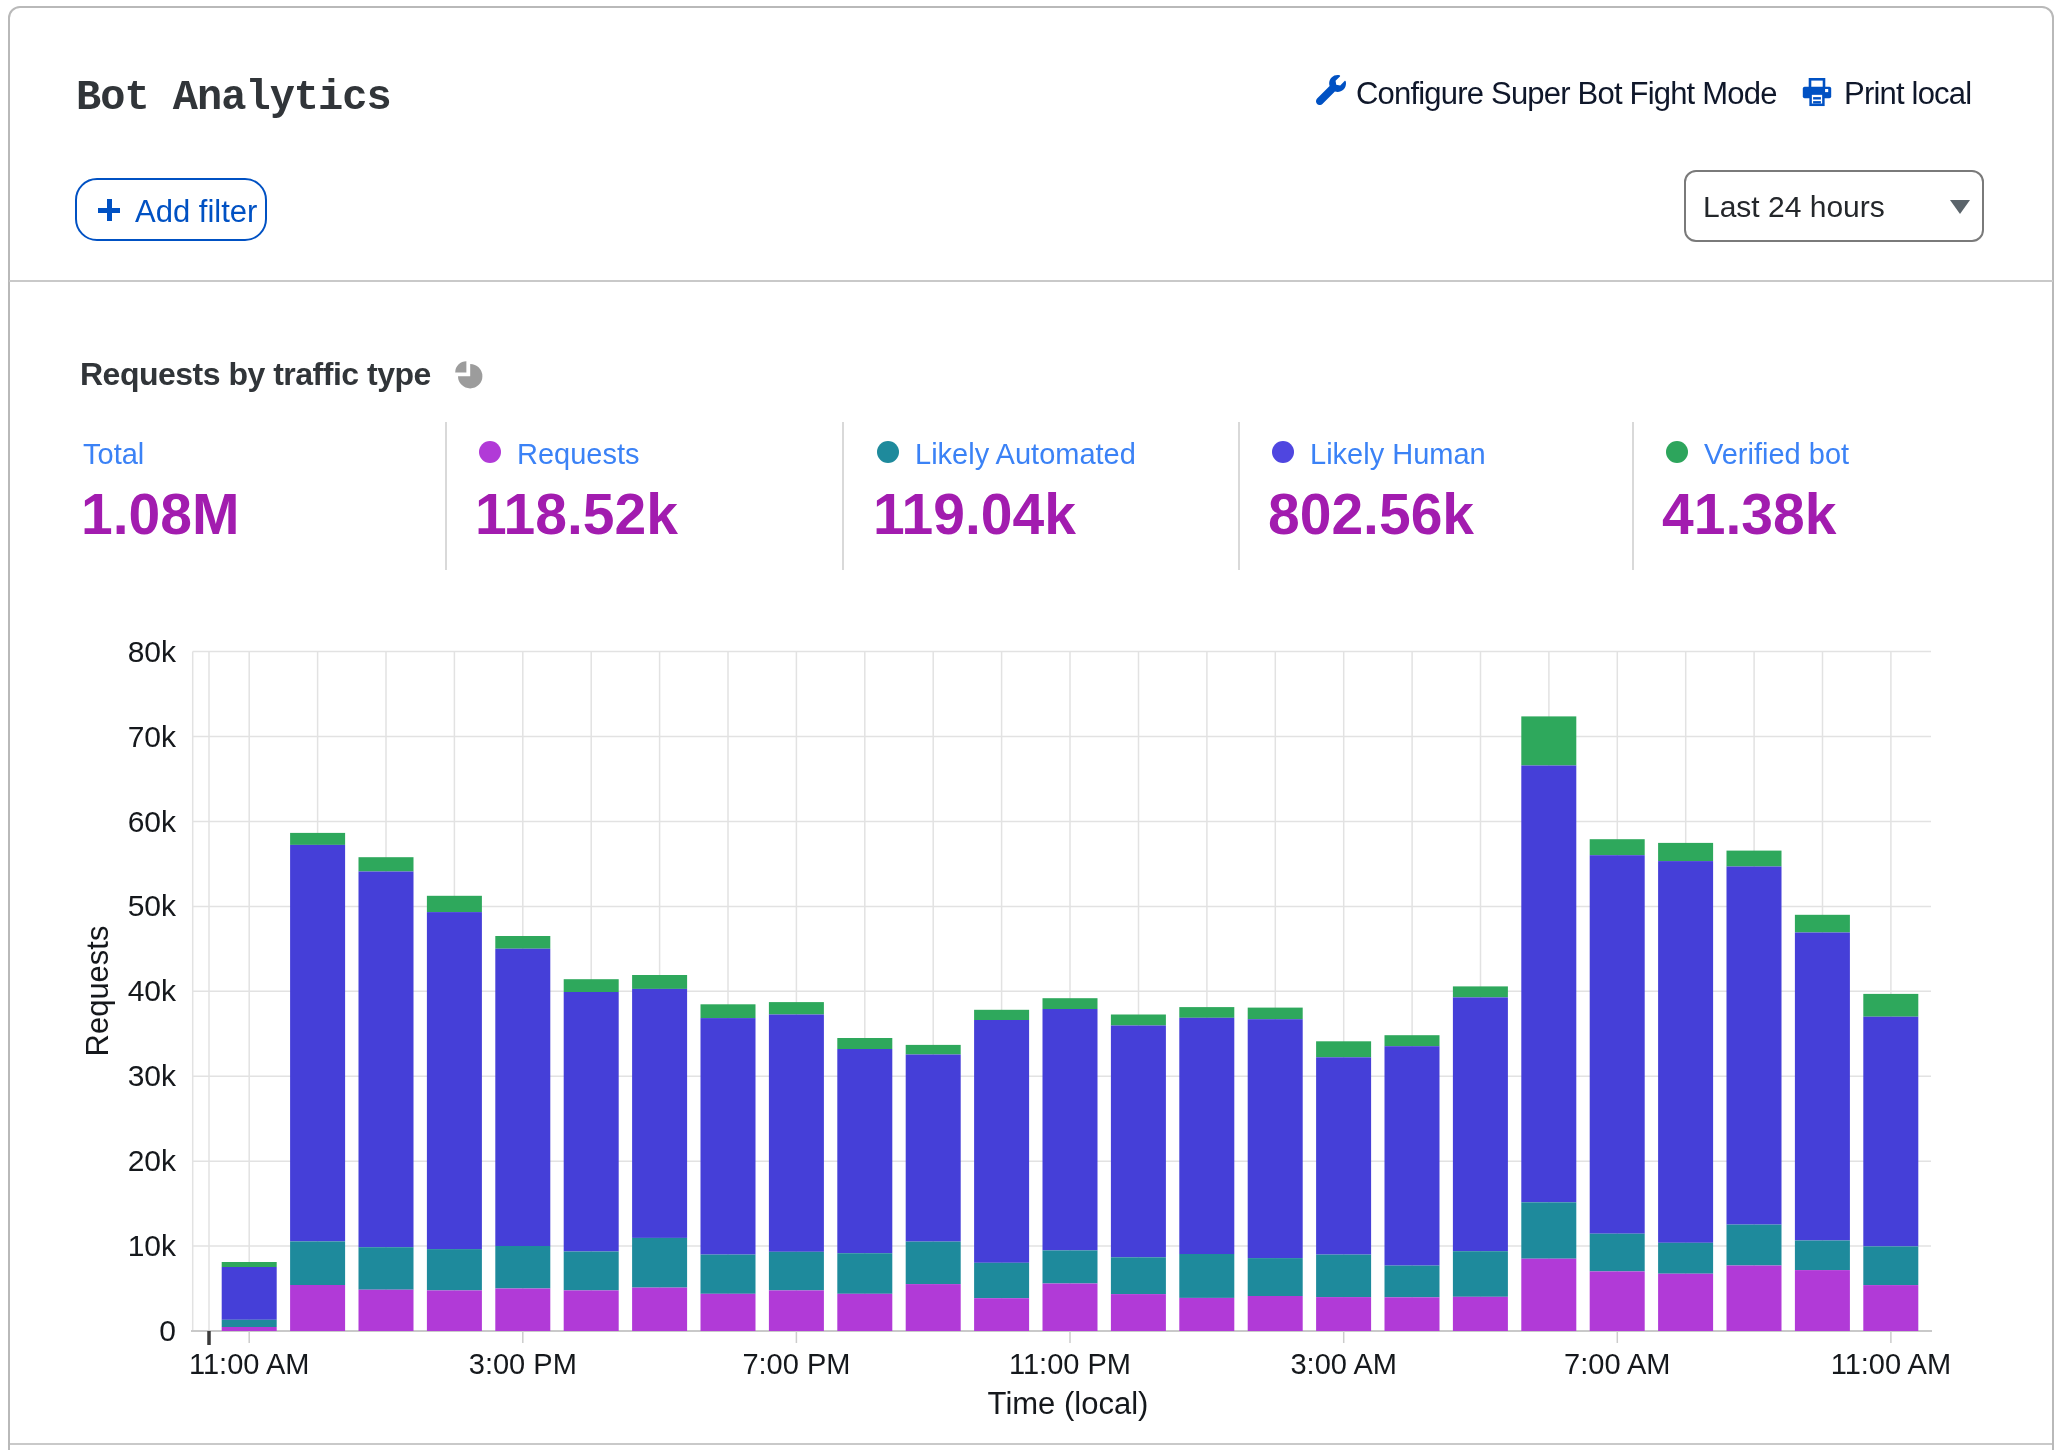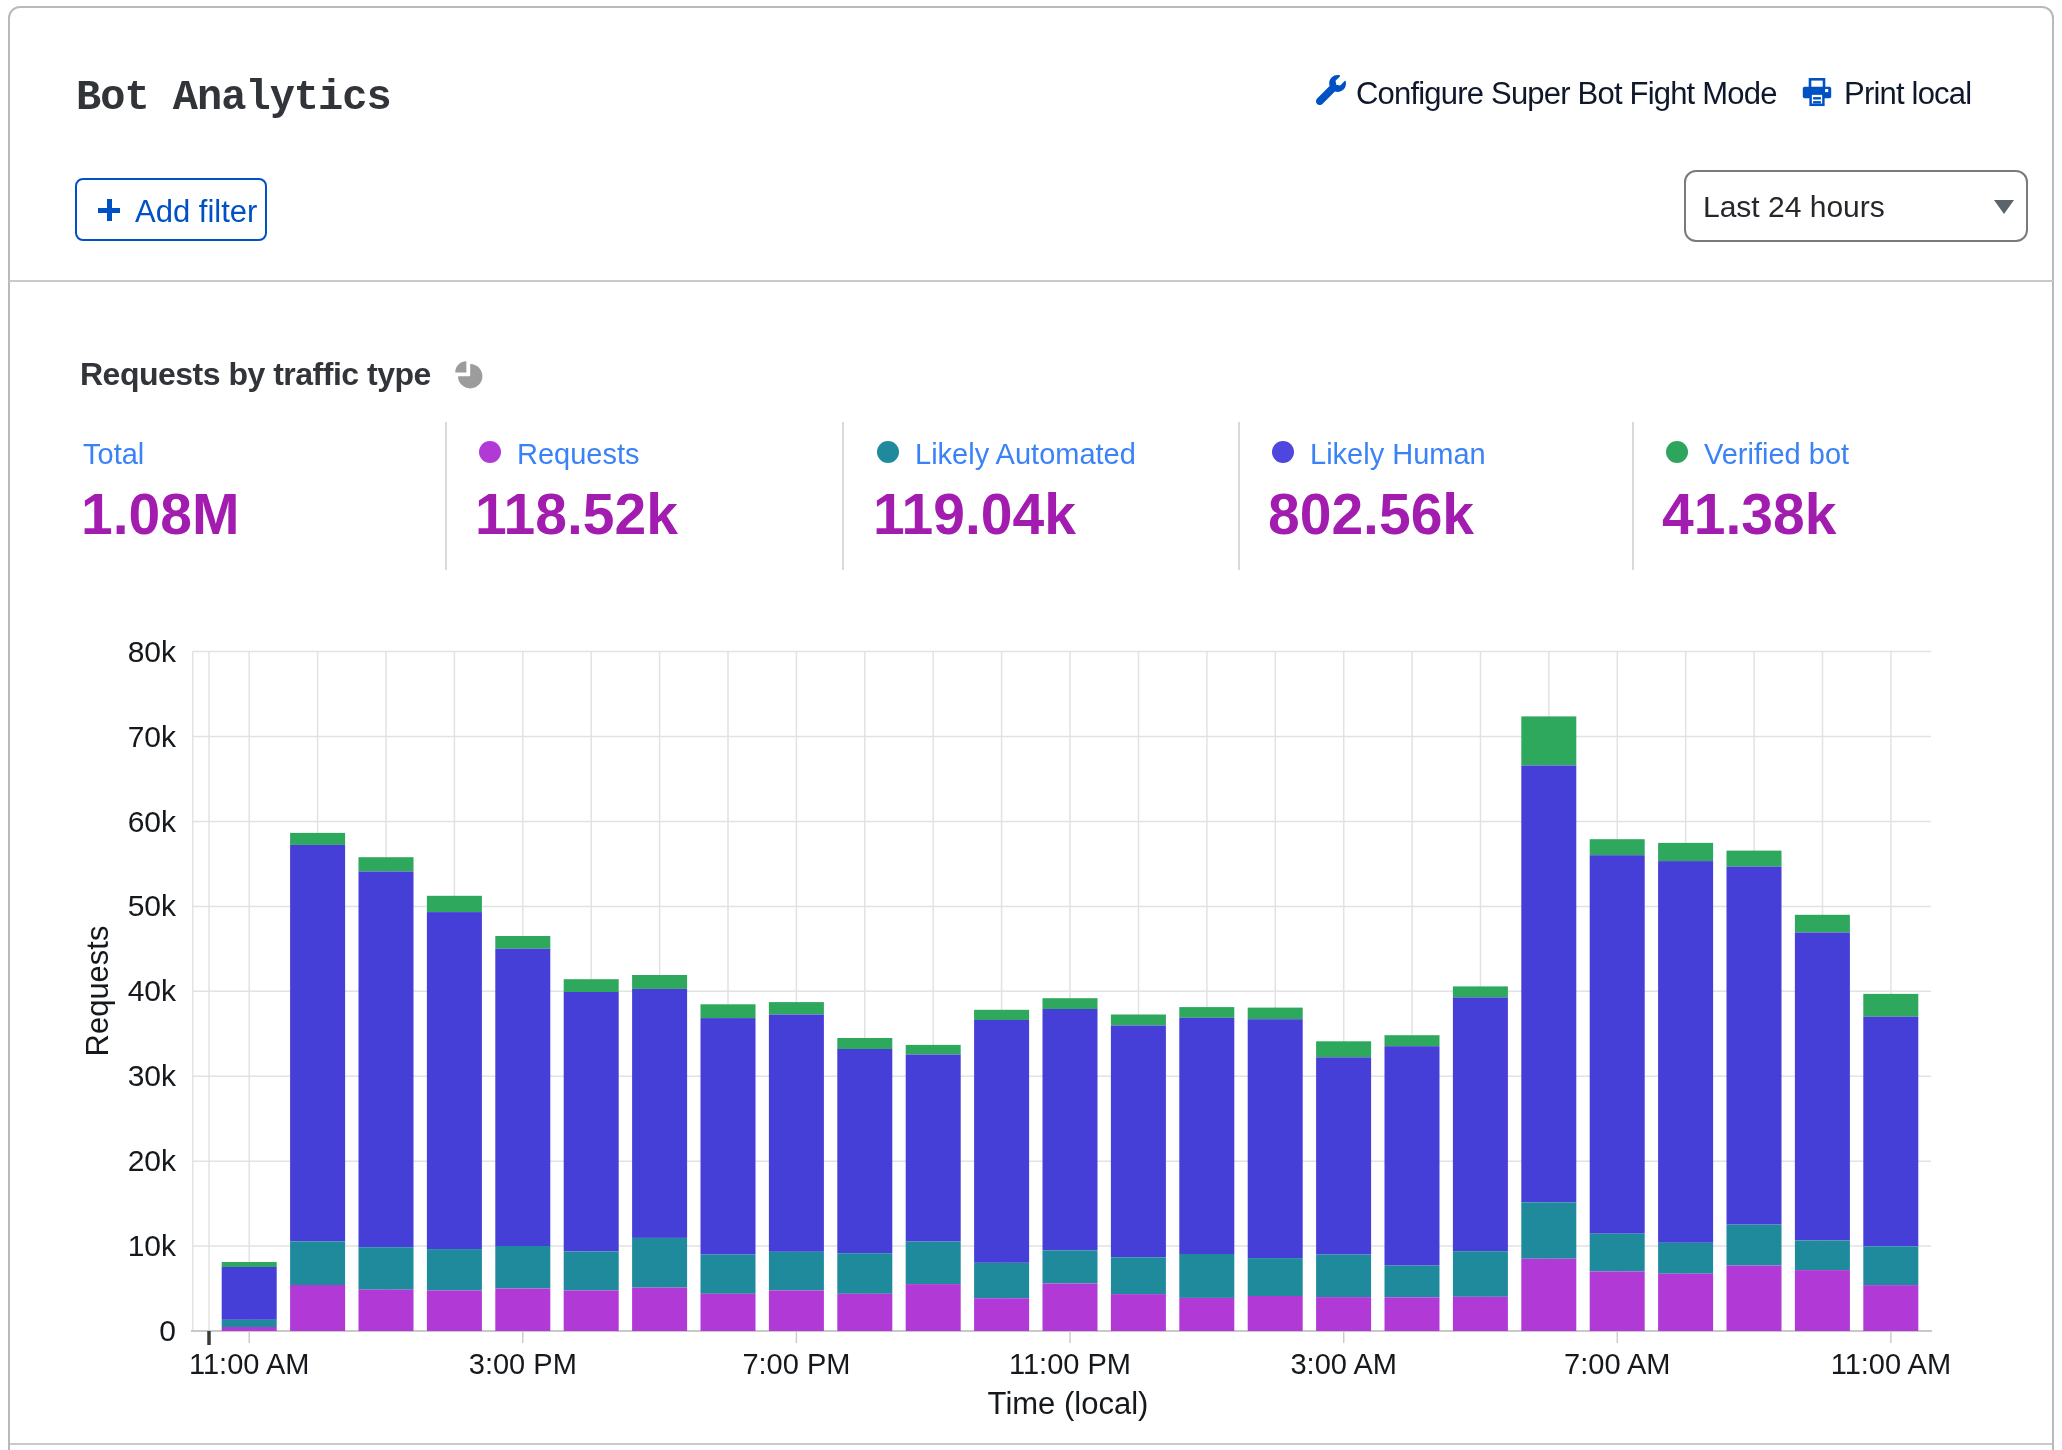--- a/index.html
+++ b/index.html
@@ -1,26 +1,26 @@
 <!DOCTYPE html>
 <html><head><meta charset="utf-8">
 <style>
 * { margin:0; padding:0; box-sizing:border-box; }
 html,body { width:2062px; height:1450px; background:#fff; font-family:"Liberation Sans", sans-serif; overflow:hidden; position:relative; }
 #card { position:absolute; left:8px; top:6px; width:2046px; height:1600px; border:2px solid #b9b9b9; border-radius:12px; }
 #hdivider { position:absolute; left:9px; top:280px; width:2044px; height:2px; background:#c9c9c9; }
 #bdivider { position:absolute; left:10px; top:1443px; width:2042px; height:2px; background:#c9c9c9; }
 h1 { position:absolute; left:76px; top:74px; font-size:42px; font-weight:700; color:#313539; letter-spacing:-1px;font-family:Liberation Mono, monospace; }
 .link { position:absolute; top:76px; font-size:31px; color:#0f172a; letter-spacing:-0.8px; white-space:nowrap; }
-#addfilter { position:absolute; left:75px; top:178px; width:192px; height:63px; border:2.5px solid #0051c3; border-radius:8px; }
+#addfilter { position:absolute; left:75px; top:178px; width:192px; height:63px; border:2.5px solid #0051c3; border-radius:22px; }
 #addfilter .plus { position:absolute; left:21px; top:19px; width:22px; height:22px; }
 #addfilter .plus:before { content:""; position:absolute; left:0; top:8.5px; width:22px; height:5px; background:#0051c3; }
 #addfilter .plus:after { content:""; position:absolute; left:8.5px; top:0; width:5px; height:22px; background:#0051c3; }
 #addfilter .txt { position:absolute; left:58px; top:14px; font-size:31px; color:#0051c3; white-space:nowrap; }
-#dropdown { position:absolute; left:1684px; top:170px; width:344px; height:72px; border:2px solid #7a7a7a; border-radius:12px; }
+#dropdown { position:absolute; left:1684px; top:170px; width:300px; height:72px; border:2px solid #7a7a7a; border-radius:12px; }
 #dropdown .txt { position:absolute; left:17px; top:18px; font-size:30px; color:#24272b; }
 #dropdown .caret { position:absolute; right:12px; top:28px; width:0; height:0; border-left:10.5px solid transparent; border-right:10.5px solid transparent; border-top:14px solid #5b646b; }
 h2 { position:absolute; left:80px; top:356px; font-size:32px; font-weight:700; color:#313539; letter-spacing:-0.5px; }
 .slabel { position:absolute; font-size:29px; color:#3b82f6; }
 .snum { position:absolute; font-size:57px; font-weight:700; color:#a21caf; }
 .dot { position:absolute; width:22px; height:22px; border-radius:50%; }
 .sdiv { position:absolute; top:422px; width:2px; height:148px; background:#d9d9d9; }
 #chart { position:absolute; left:0; top:0; }
 </style></head>
 <body>

